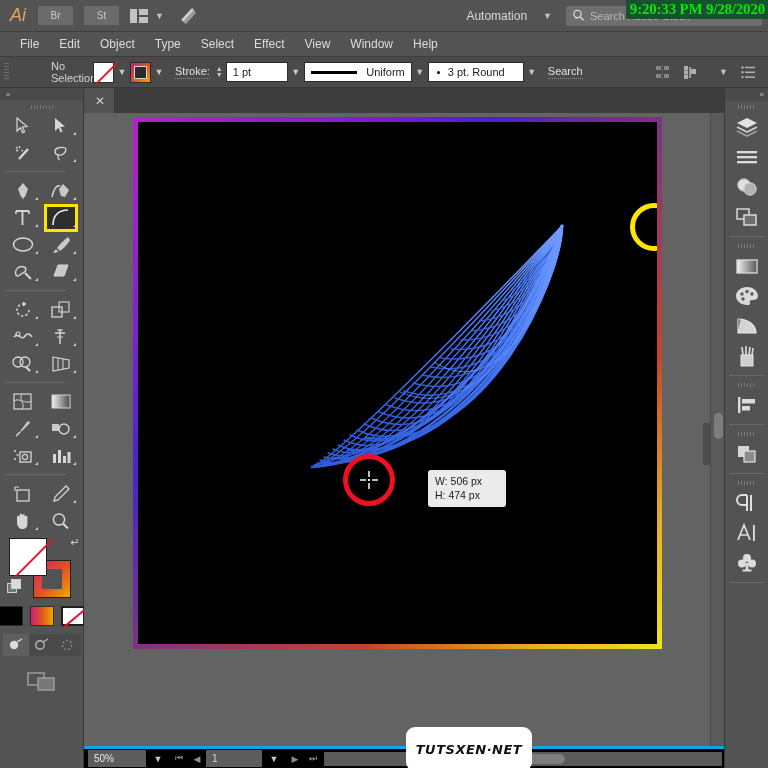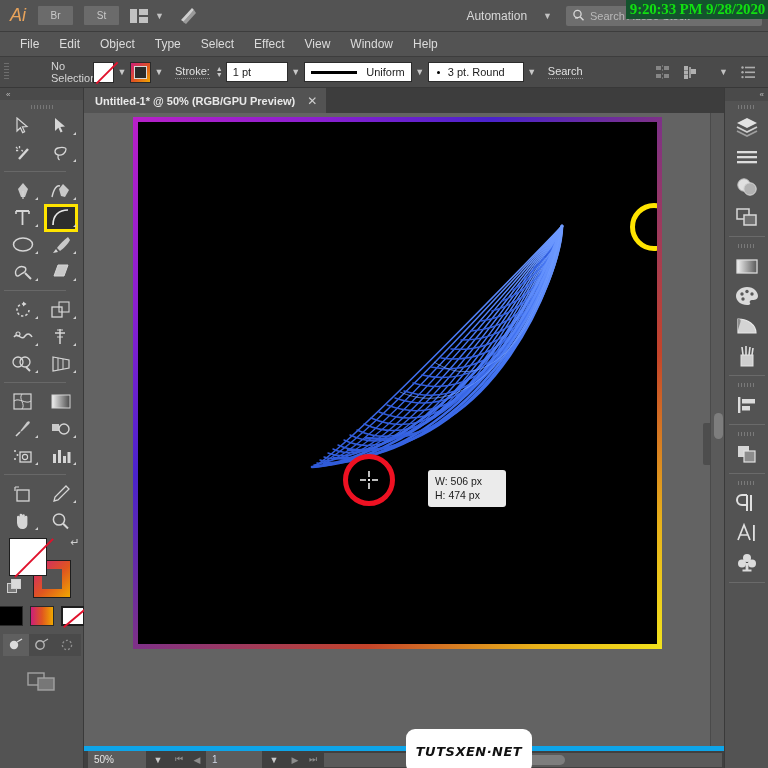--- a/index.html
+++ b/index.html
@@ -191,22 +191,22 @@
   .cursor-cross i:nth-child(4){left:12px;top:8px;width:6px;height:2px;}
   .cursor-cross i:nth-child(5){left:8px;top:8px;width:2px;height:2px;background:#efefef;}
 
   
   .vscroll { position:absolute; right:0; top:0; width:14px; height:100%; background:#5a5a5a; border-left:1px solid #4a4a4a;}
   .vthumb { position:absolute; left:3px; top:300px; width:9px; height:26px; background:#7d7d7d; border-radius:5px;}
   .collapse-tab { position:absolute; right:14px; top:310px; width:7px; height:42px; background:#4d4d4d; border-radius:2px 0 0 2px;}
 
   
   .statusbar {
-    height:22px; background:#404040; display:flex; align-items:center; gap:0;
-    border-top:5px solid #0ea5e9; flex:0 0 22px; padding-left:4px; position:relative;
+    height:22px; background:#000000; display:flex; align-items:center; gap:0;
+    border-top:3px solid #0ea5e9; flex:0 0 22px; padding-left:4px; position:relative;
   }
   .zoomfield { width:58px; height:17px; background:#5c5c5c; color:#e6e6e6; font-size:10px;
     display:flex; align-items:center; padding-left:6px;}
   .sb-chev{ width:24px;text-align:center;color:#c9c9c9;font-size:9px;}
   .sb-nav { display:flex; align-items:center; gap:0; }
   .sb-nav .a { width:18px; text-align:center; color:#8c8c8c; font-size:9px;}
   .pagefield { width:56px;height:17px;background:#5c5c5c;color:#cfd6e4;font-size:10px;
     display:flex;align-items:center;padding-left:6px;}
   .hscroll { flex:1; height:14px; background:#5a5a5a; margin:0 2px; position:relative; }
   .hthumb { position:absolute; left:50%; top:2px; width:42px; height:10px; background:#7d7d7d; border-radius:5px;}
@@ -660,21 +660,20 @@
         <svg width="30" height="22" viewBox="0 0 30 22">
           <rect x="1" y="3" width="16" height="12" fill="none" stroke="#bdbdbd" stroke-width="1.4"></rect>
           <rect x="11" y="8" width="16" height="12" fill="#848484" stroke="#bdbdbd" stroke-width="1.4"></rect>
         </svg>
       </div>
     </div>
 
     <div class="docwrap">
       <div class="tabbar">
         <div class="doctab">
-          <span>Untitled-1* @ 50% (RGB/GPU Preview)</span>
           <span class="x">✕</span>
         </div>
       </div>
 
       <div class="canvasarea">
         <div class="artboard">
           <div class="inner">
 
             <svg class="feather" viewBox="0 0 519 522" preserveAspectRatio="none">
               <defs>

